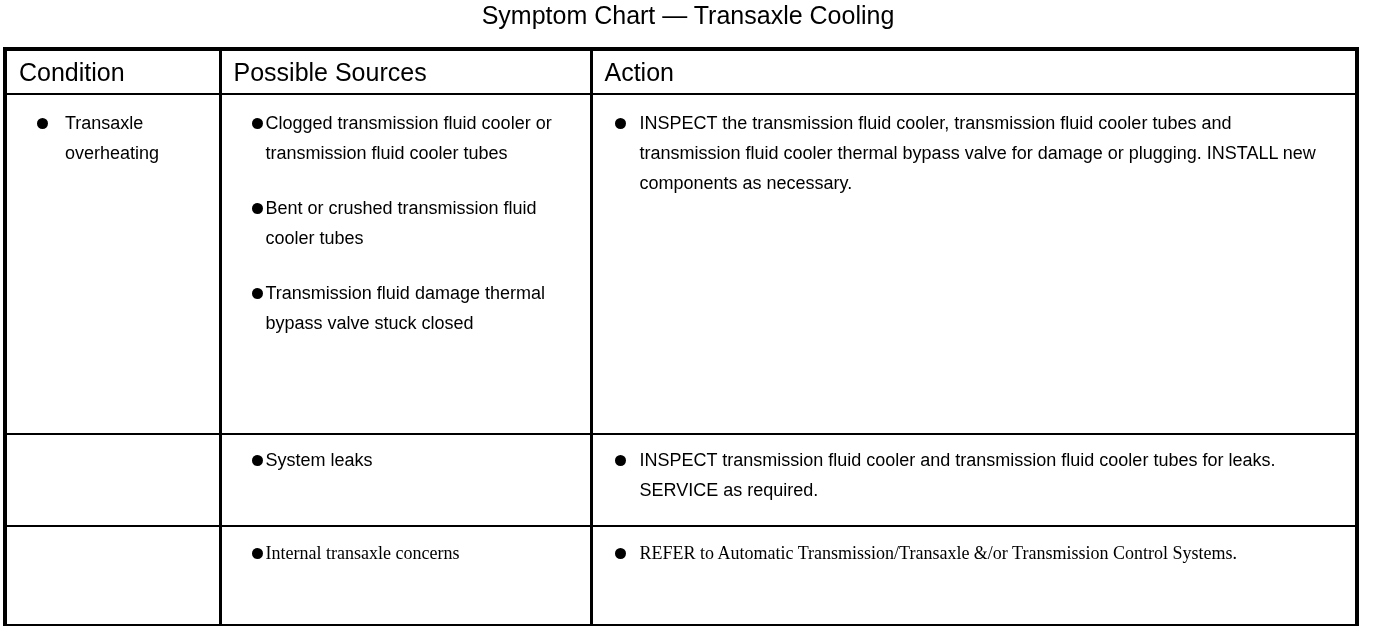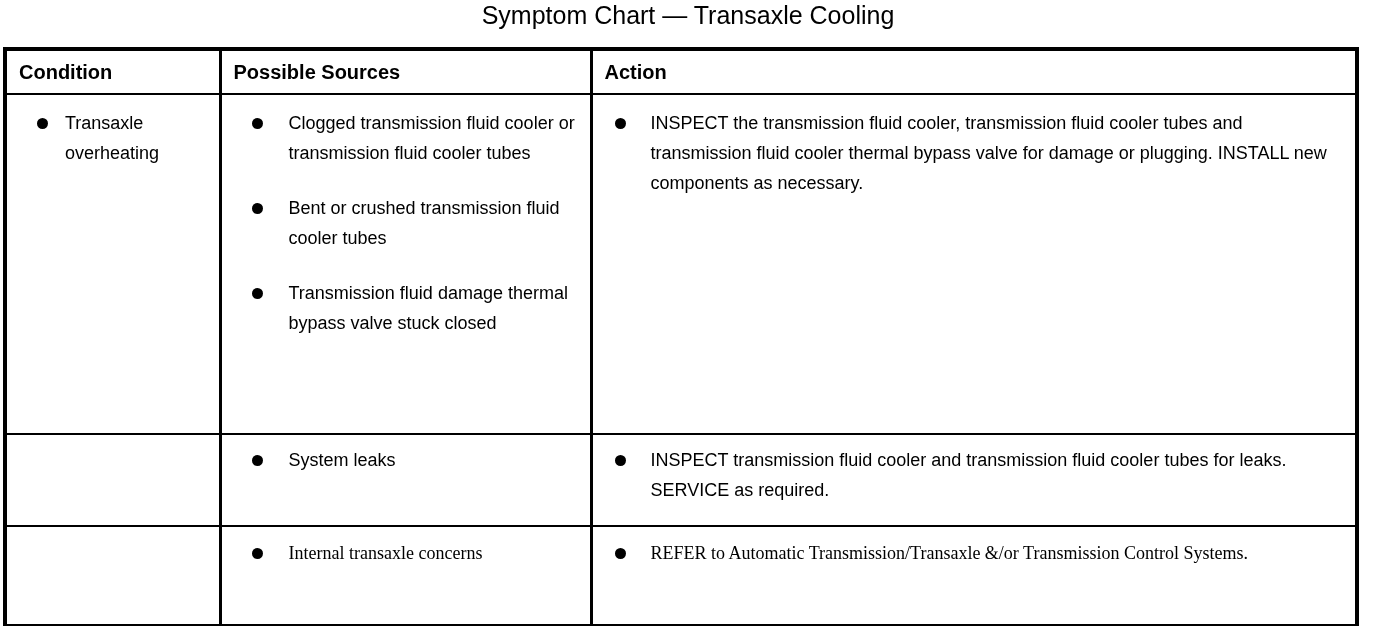--- a/index.html
+++ b/index.html
@@ -36,22 +36,22 @@
     vertical-align: top;
     padding: 0;
   }
   col.c1 { width: 215px; }
   col.c2 { width: 371px; }
   col.c3 { width: 766px; }
   tr.header-row { height: 45px; }
   th {
     vertical-align: middle;
     text-align: left;
-    font-size: 20px;
-    font-weight: bold;
+    font-size: 25px;
+    font-weight: normal;
     padding-left: 12px;
     white-space: nowrap;
   }
   tr.r1 { height: 340px; }
   tr.r2 { height: 92px; }
   tr.r3 { height: 100px; }
   tr.r1 td { padding-top: 13px; }
   tr.r2 td { padding-top: 10px; }
   tr.r3 td { padding-top: 11px; font-family: Liberation Serif, serif; }
   .item {
@@ -69,22 +69,22 @@
     margin-top: 10px;
   }
   td.col-condition .item,
   td.col-sources .item { padding-left: 30px; }
   td.col-action .item   { padding-left: 22px; }
   .item-text {
     font-size: 18px;
     line-height: 30px;
   }
   td.col-condition .item-text { margin-left: 17px; width: 155px; }
-  td.col-sources   .item-text { margin-left: 26px; width: 310px; }
-  td.col-action    .item-text { margin-left: 25px; width: 690px; }
+  td.col-sources   .item-text { margin-left: 3px; width: 310px; }
+  td.col-action    .item-text { margin-left: 14px; width: 690px; }
 </style>
 </head>
 <body>
 
 <div class="page-title">Symptom Chart — Transaxle Cooling</div>
 
 <table class="symptom-table">
   <colgroup>
     <col class="c1">
       <col class="c2">

